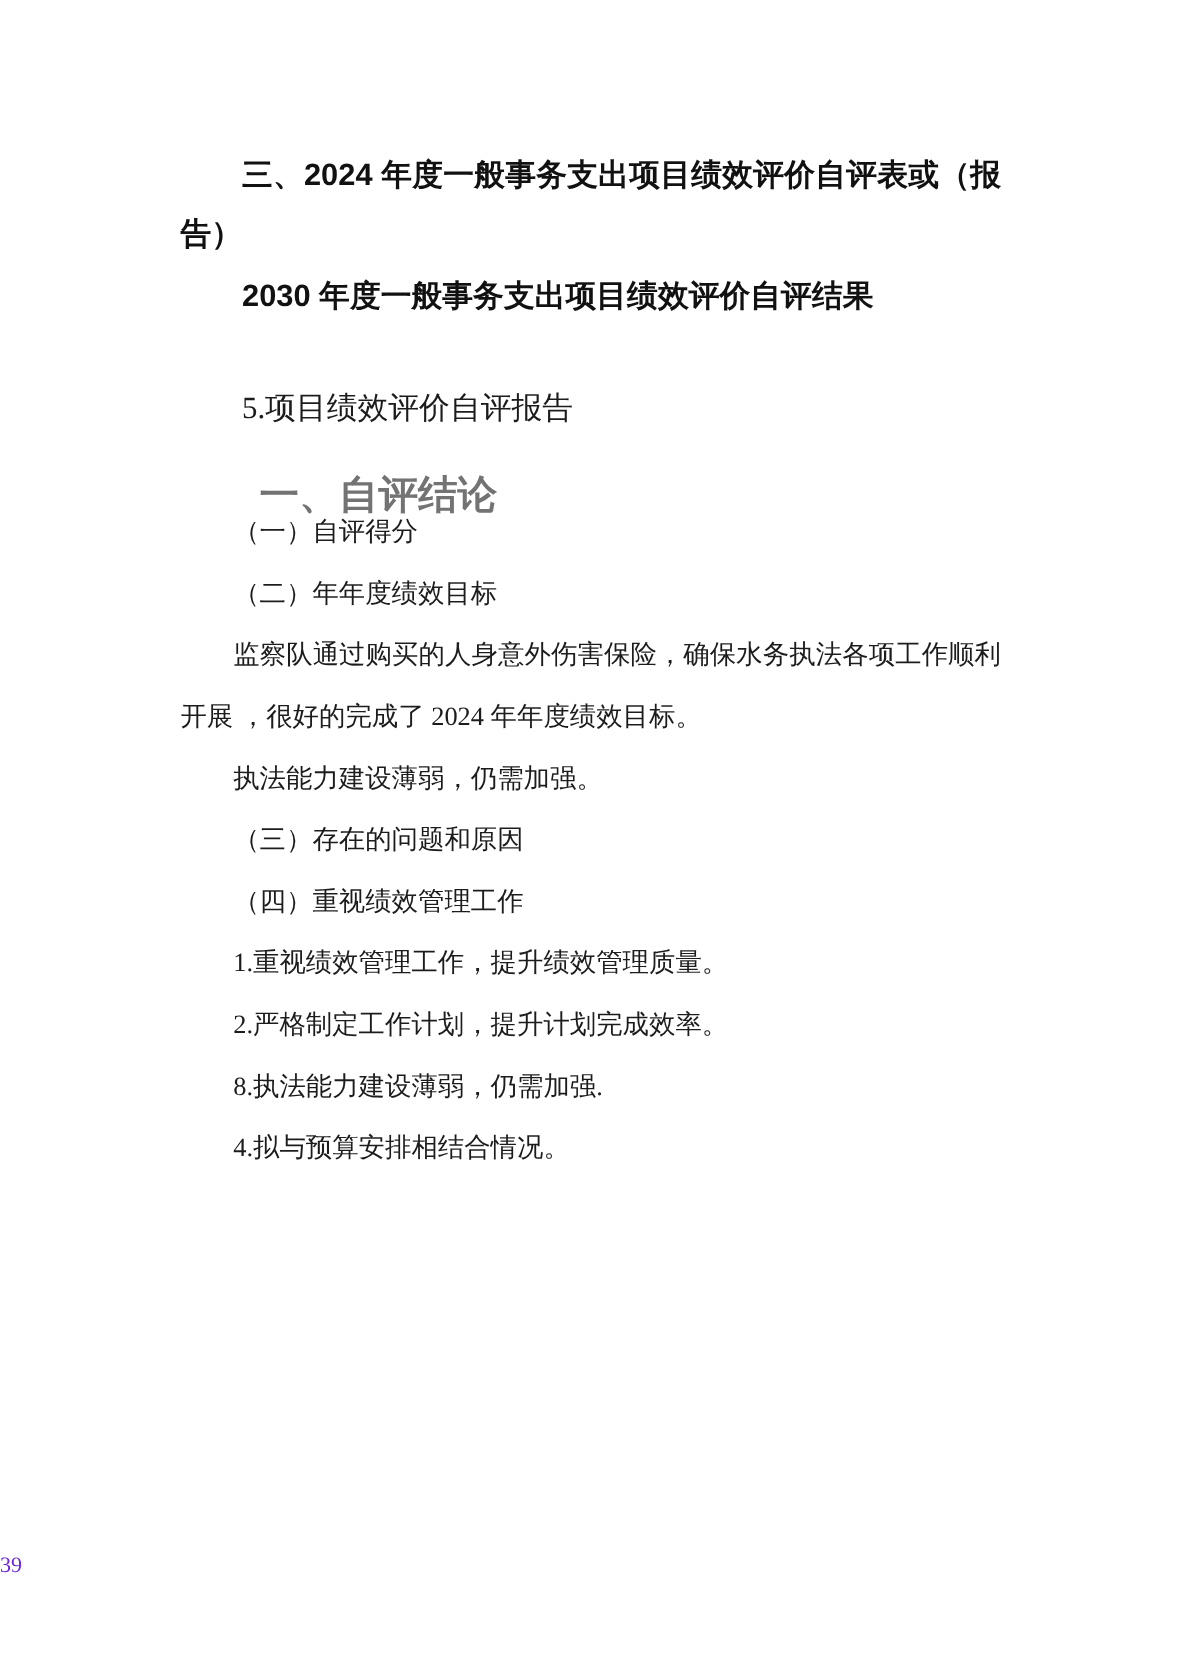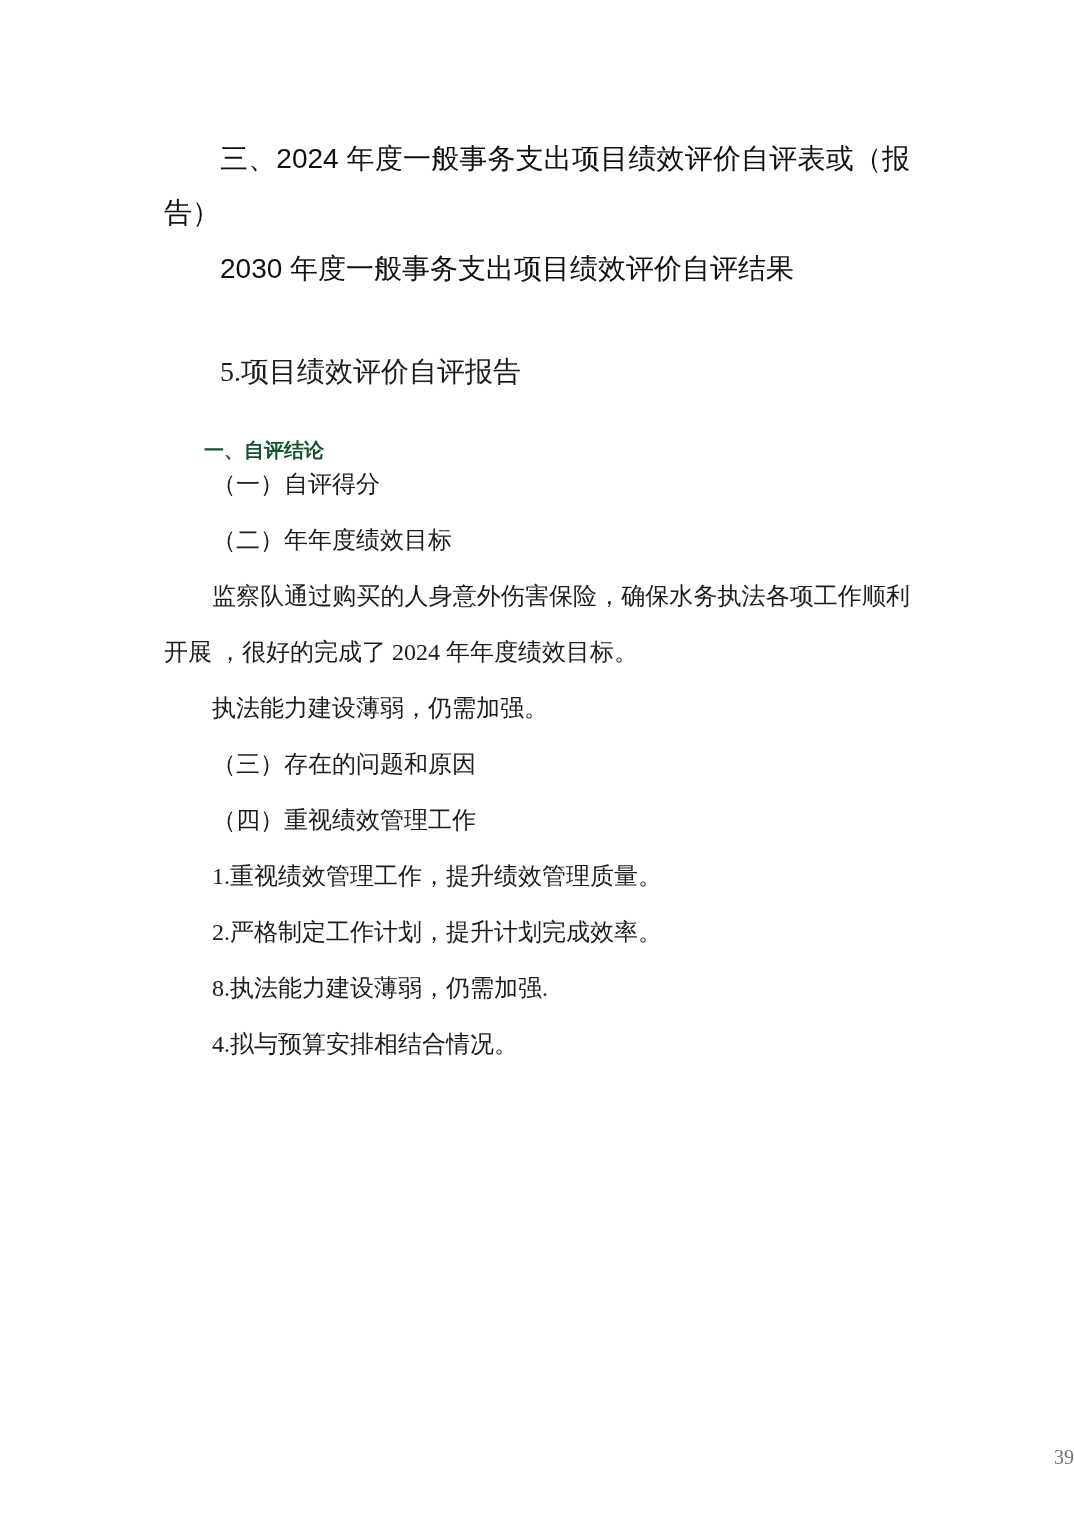--- a/index.html
+++ b/index.html
@@ -13,62 +13,62 @@
     height: 1520px;
     margin: 0 auto;
     background: #ffffff;
     color: #1c1c1c;
     padding: 132px 164px 0 164px;
     overflow: hidden;
   }
   .doc-heading-main,
   .doc-heading-sub {
     font-family: "Liberation Sans", "DejaVu Sans", sans-serif;
-    font-weight: 400;
+    font-weight: 700;
     font-size: 28px;
     line-height: 54px;
     text-indent: 2em;
     text-align: justify;
     color: #111111;
   }
   .doc-heading-sub {
     margin-top: 2px;
   }
   .report-title {
     font-size: 28px;
     line-height: 56px;
     text-indent: 2em;
     margin-top: 48px;
     color: #1c1c1c;
   }
   .section-heading {
     font-family: "Liberation Sans", "DejaVu Sans", sans-serif;
     font-weight: 700;
-    font-size: 20px;
+    font-size: 36px;
     line-height: 40px;
     text-indent: 2em;
     margin-top: 30px;
     margin-bottom: -14px;
-    color: #14532d;
+    color: #737373;
   }
   .body-para {
     font-size: 24px;
     line-height: 56px;
     text-indent: 2em;
     text-align: justify;
     color: #1c1c1c;
   }
   .page-footer {
     position: absolute;
     left: 0;
     right: 0;
-    top: 1446px;
-    text-align: right;
+    top: 1412px;
+    text-align: left;
     font-size: 20px;
-    color: #737373;
+    color: #6d28d9;
   }
 </style>
 </head>
 <body>
 
 <div class="page">
 
   <div class="doc-heading-main">三、2024 年度一般事务支出项目绩效评价自评表或（报告）</div>
 
   <div class="doc-heading-sub">2030 年度一般事务支出项目绩效评价自评结果</div>

